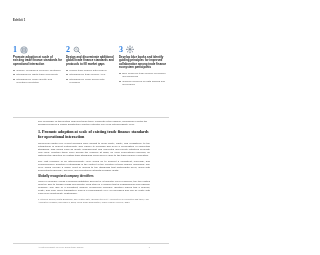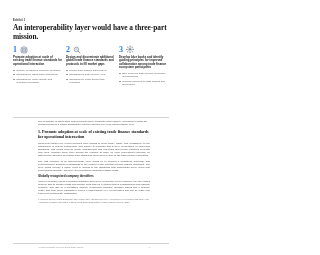--- a/index.html
+++ b/index.html
@@ -112,21 +112,20 @@
   }
   .footer-pg{color:#8c8c8c;}
 </style>
 </head>
 <body>
 
 <div class="page">
 
   <div class="exhibit-label">Exhibit 1</div>
 
-  <div class="headline">An interoperability layer would have a three-part mission.</div>
 
   <div class="cols">
 
     <div class="col">
       <div class="col-top">
         <span class="col-num">1</span>
         <span class="icon-wrap">
           <svg width="8" height="8" viewBox="0 0 16 16">
             <circle cx="8" cy="8" r="7" fill="#8896a6"></circle>
             <circle cx="8" cy="8" r="5.2" fill="none" stroke="#ffffff" stroke-width="1"></circle>

